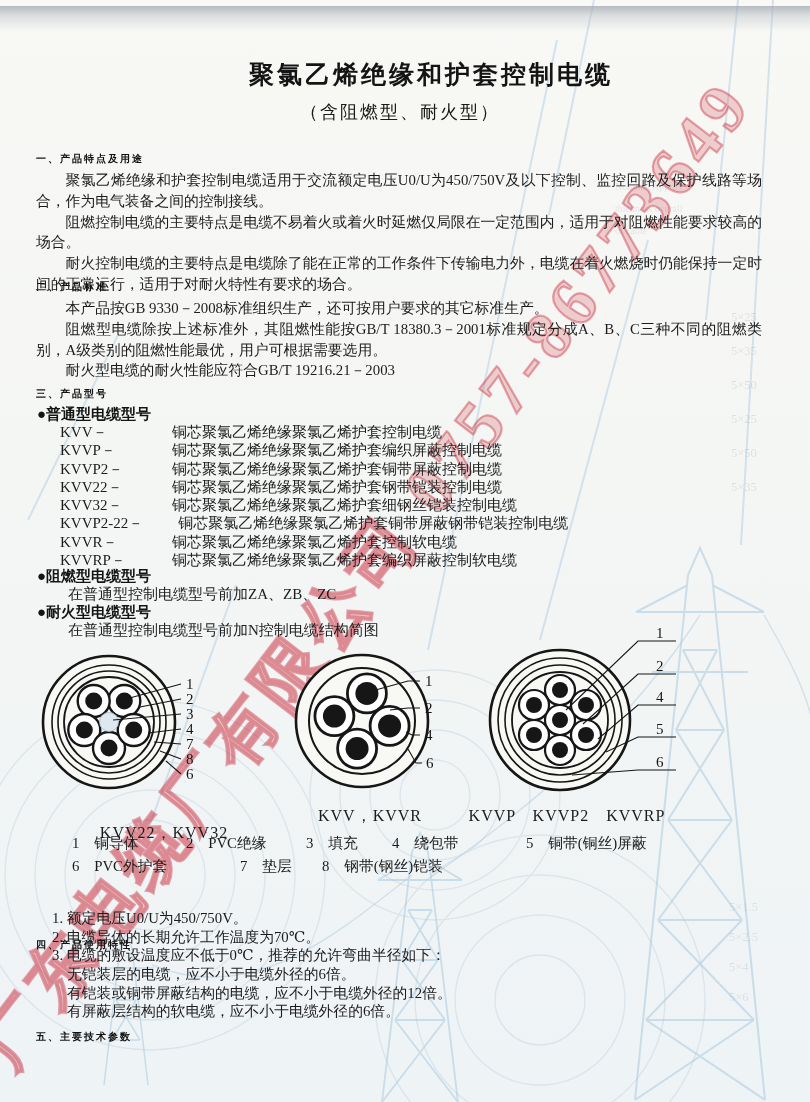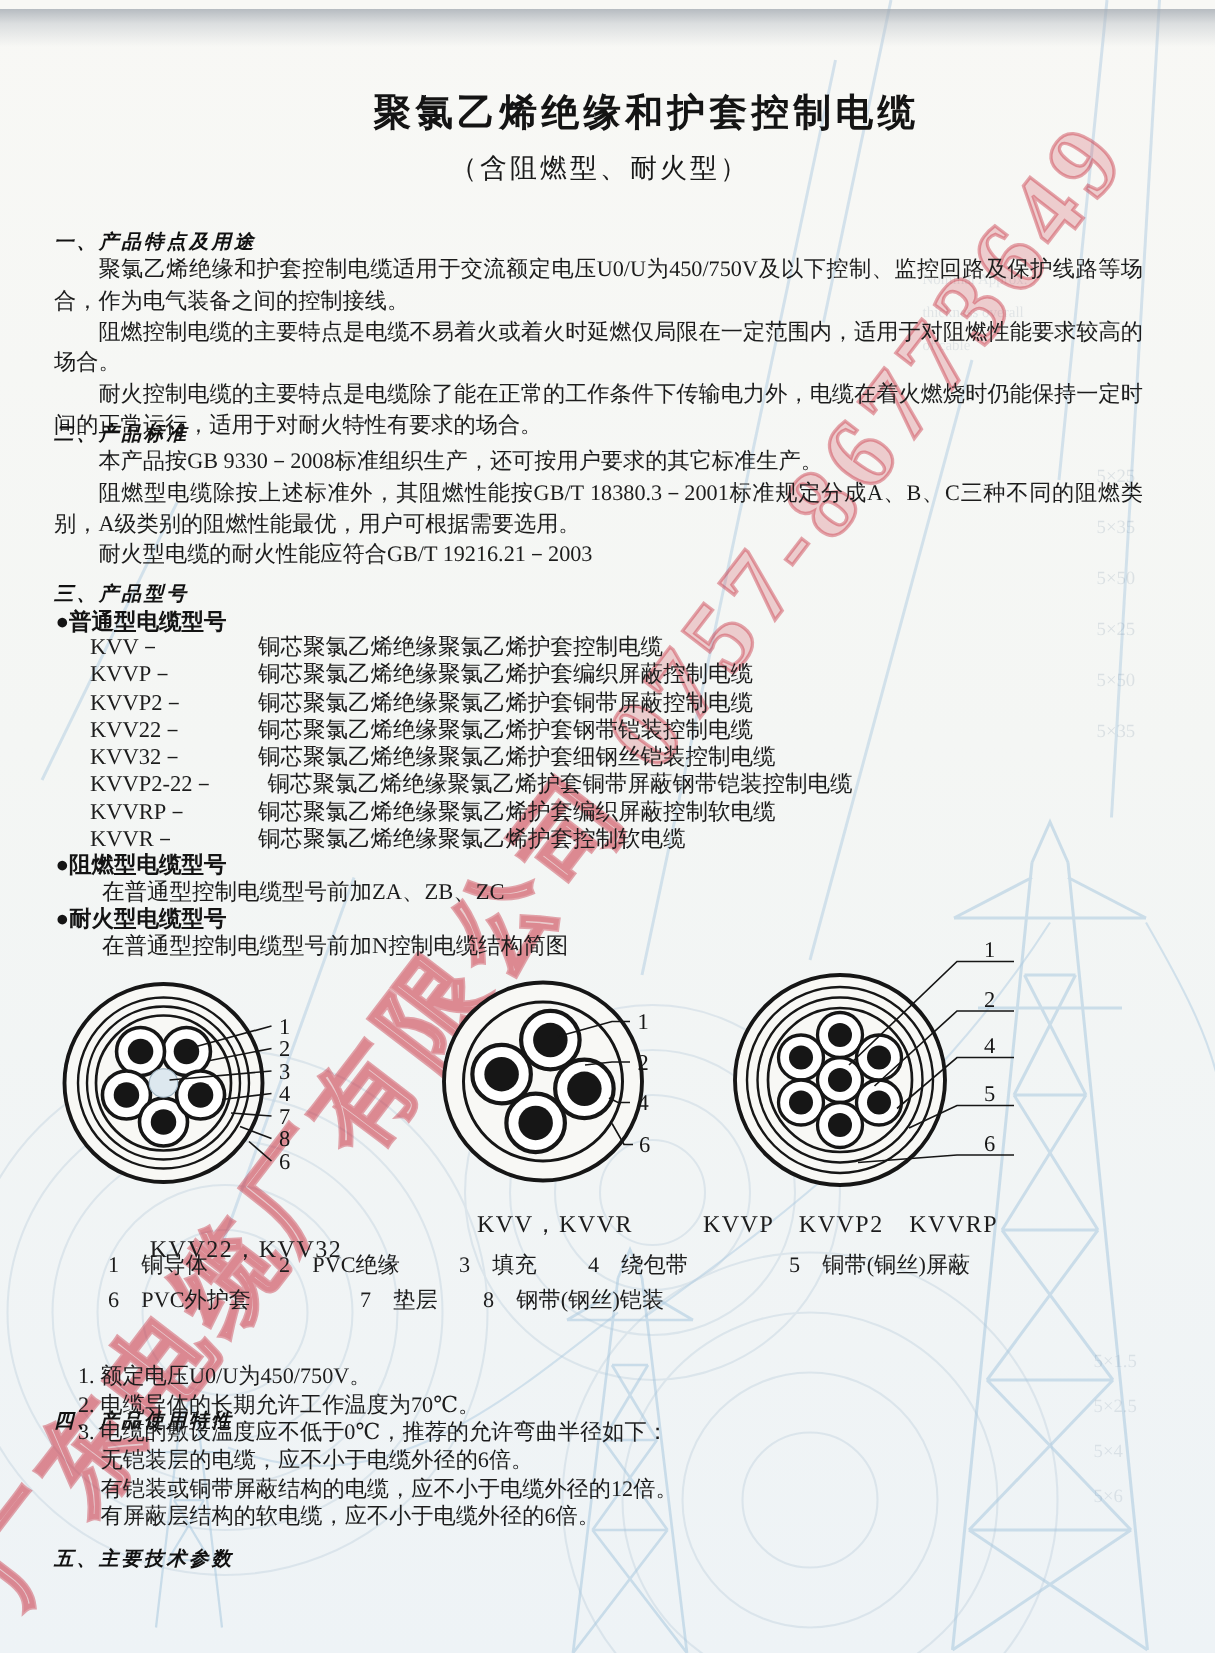--- a/index.html
+++ b/index.html
@@ -20,21 +20,21 @@
   .watermark{
     position:absolute;left:-6px;top:1012px;width:1280px;z-index:1;
     transform:rotate(-52.5deg);transform-origin:0 50%;
     font-size:68px;font-weight:bold;letter-spacing:7px;white-space:nowrap;
     color:rgba(205,55,70,.22);-webkit-text-stroke:2.2px rgba(200,45,62,.42);
     pointer-events:none;
   }
   .content{position:relative;z-index:2;}
   .title{top:58px;left:0;width:800px;text-align:center;font-size:25px;font-weight:bold;letter-spacing:3px;color:#141414;margin-left:31px;}
   .subtitle{top:100px;left:0;width:800px;text-align:center;font-size:18px;letter-spacing:2px;color:#1a1a1a;}
-  .sec-h{font-size:13px;font-weight:bold;letter-spacing:2px;color:#111;font-style:italic;}
+  .sec-h{font-size:10px;font-weight:bold;letter-spacing:2px;color:#111;}
   .h1{left:36px;top:152px;}.h2{left:36px;top:280px;}.h3{left:36px;top:387px;}
   .h4{left:36px;top:891px;margin-top:47px;}.h5{left:36px;top:1030px;}
   .pblock{width:726px;font-size:14.8px;line-height:20.8px;text-align:justify;}
   .pblock p{margin:0;text-indent:2em;}
   .pb1{left:36px;top:170px;}.pb2{left:36px;top:298px;}
   .bullet{font-size:15px;font-weight:bold;color:#141414;}
   .b1{left:37px;top:405px;}.b2{left:37px;top:567px;}.b3{left:37px;top:603px;}
   .note{font-size:15px;}
   .n1{left:68px;top:585px;}.n2{left:68px;top:621px;}
   .models{left:60px;top:423px;width:700px;font-size:15px;line-height:18.3px;}
@@ -164,26 +164,26 @@
         </div>
       <div class="mrow">
           <span class="mcode">KVV32－</span>
           <span>铜芯聚氯乙烯绝缘聚氯乙烯护套细钢丝铠装控制电缆</span>
         </div>
       <div class="mrow">
           <span class="mcode">KVVP2-22－</span>
           <span>铜芯聚氯乙烯绝缘聚氯乙烯护套铜带屏蔽钢带铠装控制电缆</span>
         </div>
       <div class="mrow">
+          <span class="mcode">KVVR－</span>
+          <span>铜芯聚氯乙烯绝缘聚氯乙烯护套控制软电缆</span>
+        </div>
+      <div class="mrow">
           <span class="mcode">KVVRP－</span>
           <span>铜芯聚氯乙烯绝缘聚氯乙烯护套编织屏蔽控制软电缆</span>
-        </div>
-      <div class="mrow">
-          <span class="mcode">KVVR－</span>
-          <span>铜芯聚氯乙烯绝缘聚氯乙烯护套控制软电缆</span>
         </div>
     </div>
 
     <div class="abs bullet b2">●阻燃型电缆型号</div>
     <div class="abs note n1">在普通型控制电缆型号前加ZA、ZB、ZC</div>
     <div class="abs bullet b3">●耐火型电缆型号</div>
     <div class="abs note n2">在普通型控制电缆型号前加N控制电缆结构简图</div>
 
     <svg class="diag-svg" width="810" height="180" viewBox="0 0 810 180">
 

